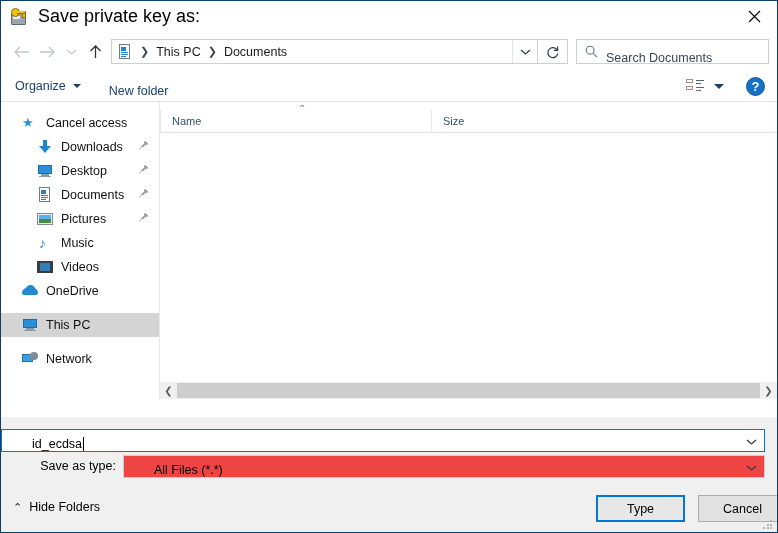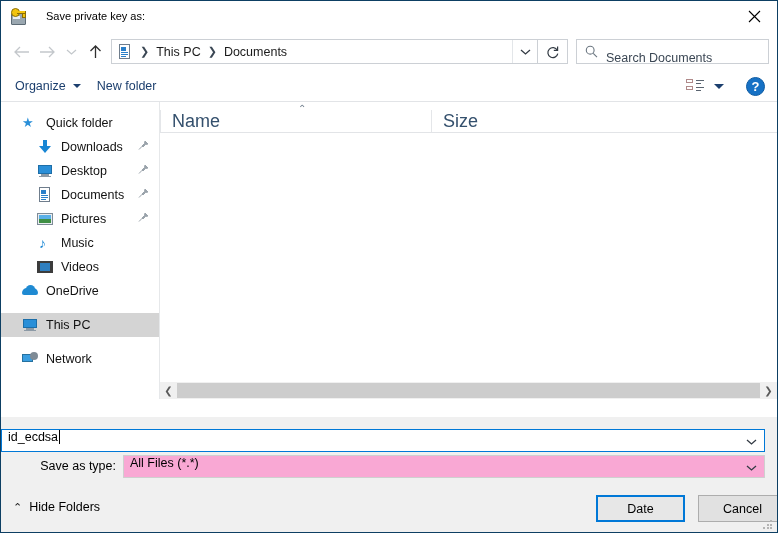--- a/index.html
+++ b/index.html
@@ -71,22 +71,22 @@
     border-left: none;
   }
   .ti-key-tooth {
     position: absolute;
     left: 12px; top: 5px;
     width: 2px; height: 3px;
     background: #f2c40f;
     border: 1px solid #8a6d05;
   }
   .title-text {
-    margin-left: 20px;
-    font-size: 11px;
+    margin-left: 12px;
+    font-size: 18px;
     color: #000000;
     white-space: nowrap;
   }
   .close-btn {
     position: absolute;
     right: 0; top: 0;
     width: 46px; height: 30px;
     display: flex;
     align-items: center;
     justify-content: center;
@@ -212,21 +212,21 @@
   }
   .cmd-item {
     font-size: 12.5px;
     color: #1c3f6e;
     display: flex;
     align-items: center;
     height: 24px;
     padding: 0 8px;
   }
   .cmd-organize { margin-left: 6px; }
-  .cmd-newfolder { margin-left: 0; }
+  .cmd-newfolder { margin-left: 12px; align-items: flex-end; }
   .cmd-caret {
     margin-left: 7px;
     width: 0; height: 0;
     border-left: 4px solid transparent;
     border-right: 4px solid transparent;
     border-top: 4px solid #1c3f6e;
   }
   .cmd-right {
     margin-left: auto;
     display: flex;
@@ -402,21 +402,21 @@
     position: relative;
     height: 30px;
     border-bottom: 1px solid #e2e4e7;
     display: flex;
     align-items: flex-end;
   }
   .colhdr {
     height: 22px;
     display: flex;
     align-items: center;
-    font-size: 18px;
+    font-size: 11px;
     color: #34506d;
     box-sizing: border-box;
     border-left: 1px solid #e4e6e9;
     padding-left: 11px;
     white-space: nowrap;
   }
   .colhdr:first-child { border-left: none; padding-left: 17px; }
   .sort-caret {
     position: absolute;
     left: 138px;
@@ -473,31 +473,32 @@
     padding-right: 7px;
     font-size: 12.5px;
     color: #000000;
     box-sizing: border-box;
     white-space: nowrap;
   }
   .combo {
     flex: 1 1 auto;
     height: 23px;
     display: flex;
-    align-items: flex-start;
+    align-items: flex-end;
     box-sizing: border-box;
     position: relative;
+    padding-left: 24px;
   }
   .combo-filename {
     border: 1px solid #0078d7;
     background: #ffffff;
   }
   .combo-filetype {
     border: 1px solid #cfcfcf;
-    background: #f9a8d4;
+    background: #ef4444;
   }
   .combo-value {
     margin-left: 6px;
     font-size: 12.5px;
     color: #000000;
     white-space: nowrap;
   }
   .caret-bar {
     display: inline-block;
     width: 1px;
@@ -670,21 +671,21 @@
   </div>
 
   <div class="panes">
 
     <div class="sidebar">
 
       <div class="nav-item level0">
         <span class="nav-ico">
             <span class="ic-star">★</span>
           </span>
-        <span class="nav-label">Quick folder</span>
+        <span class="nav-label">Cancel access</span>
       </div>
 
       <div class="nav-item level1">
         <span class="nav-ico">
           <span class="ic-arrow-stem"></span>
             <span class="ic-arrow-head"></span>
         </span>
         <span class="nav-label">Downloads</span>
         <span class="pin">
           <svg width="11" height="11" viewBox="0 0 11 11">
@@ -819,21 +820,21 @@
           </svg>
         </span>
       </span>
     </div>
 
     <div class="footer-actions">
       <div class="hide-folders">
         <span class="hf-caret">⌃</span>
         <span>Hide Folders</span>
       </div>
-      <div class="btn btn-save">Date</div>
+      <div class="btn btn-save">Type</div>
       <div class="btn btn-cancel">Cancel</div>
       <div class="grip">
         <i style="left:7px;top:0"></i>
         <i style="left:3.5px;top:3.5px"></i>
           <i style="left:7px;top:3.5px"></i>
         <i style="left:0;top:7px"></i>
           <i style="left:3.5px;top:7px"></i>
           <i style="left:7px;top:7px"></i>
       </div>
     </div>

